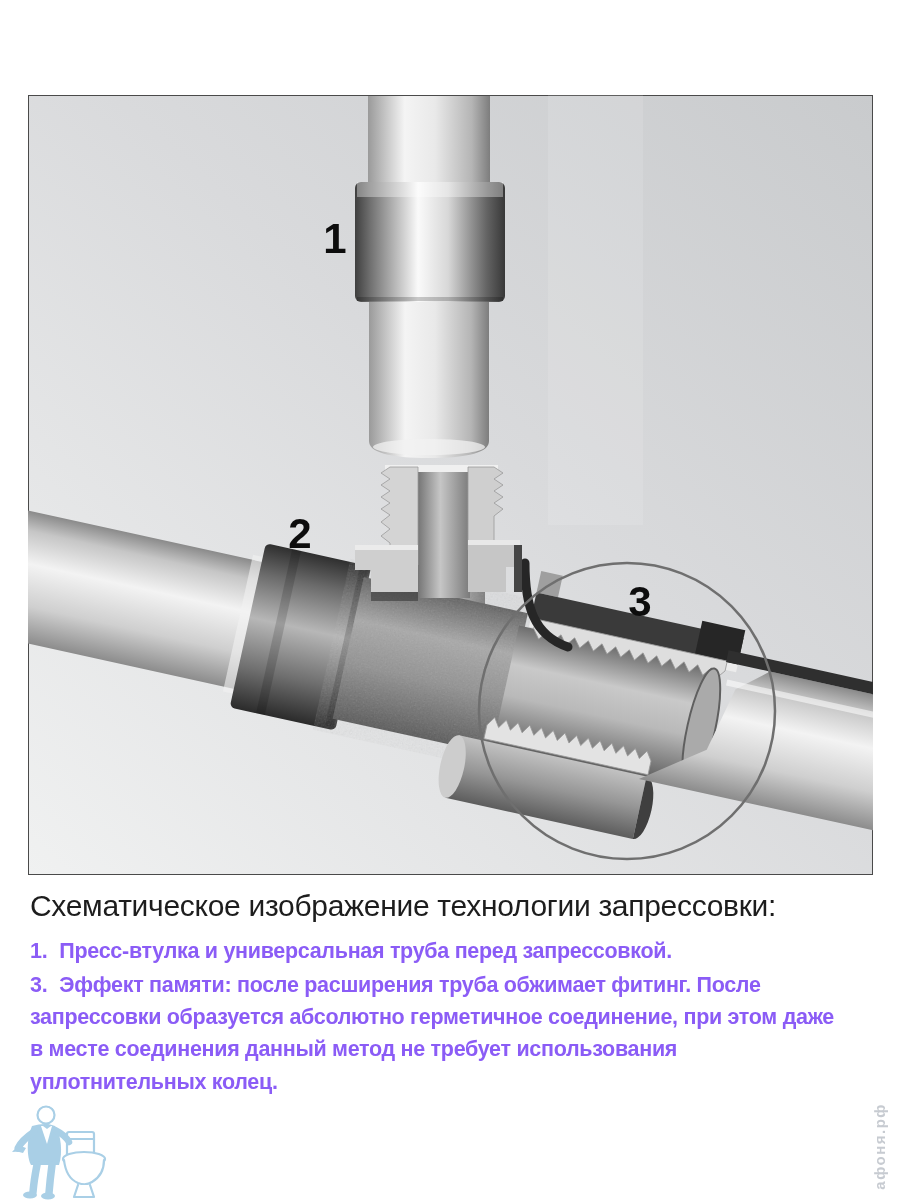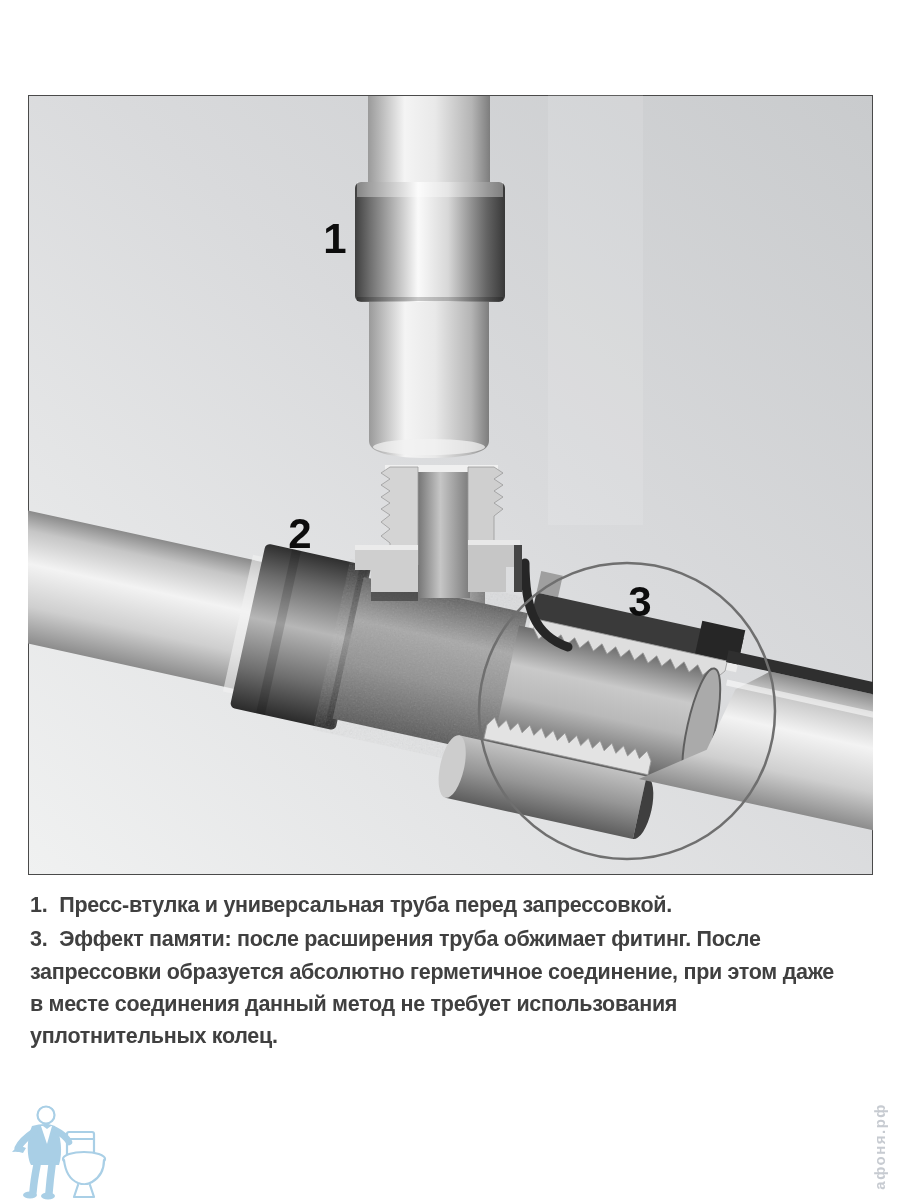--- a/index.html
+++ b/index.html
@@ -14,21 +14,21 @@
   .figure-wrap svg{display:block;}
   .caption{
     position:absolute;left:30px;top:889px;width:812px;color:#161616;
   }
   .caption-title{
     font-size:30px;font-weight:400;letter-spacing:-0.3px;color:#1d1d1d;
     margin:0 0 11px 0;line-height:1.15;
   }
   .caption-item{
     font-size:21.5px;font-weight:700;letter-spacing:-0.3px;line-height:1.5;
-    margin:0 0 2px 0;color:#404040;
+    margin:0 0 2px 0;color:#8b5cf6;
   }
   .caption-item .num{padding-right:12px;}
   .logo-wrap{
     position:absolute;left:8px;top:1102px;width:120px;height:98px;
   }
   .watermark{
     position:absolute;right:12px;bottom:10px;
     writing-mode:vertical-rl;transform:rotate(180deg);
     font-size:15px;font-weight:600;letter-spacing:1.5px;
     color:#c7cbd1;
@@ -185,20 +185,21 @@
 
     <circle cx="599" cy="616" r="148" fill="none" stroke="#6f6f6f" stroke-width="2.5"></circle>
 
     <text x="307" y="158" font-size="42" font-weight="bold" fill="#0d0d0d" text-anchor="middle">1</text>
     <text x="272" y="453" font-size="42" font-weight="bold" fill="#0d0d0d" text-anchor="middle">2</text>
     <text x="612" y="521" font-size="42" font-weight="bold" fill="#0d0d0d" text-anchor="middle">3</text>
   </svg>
 </div>
 
 <div class="caption">
+  <p class="caption-title">Схематическое изображение технологии запрессовки:</p>
   <p class="caption-item"><span class="num">1.</span><span>Пресс-втулка и универсальная труба перед запрессовкой.</span></p>
   <p class="caption-item"><span class="num">3.</span><span>Эффект памяти: после расширения труба обжимает фитинг. После запрессовки образуется абсолютно герметичное соединение, при этом даже в месте соединения данный метод не требует использования уплотнительных колец.</span></p>
 </div>
 
 <div class="logo-wrap">
   <svg width="120" height="98" viewBox="0 0 120 98">
     <g stroke="#a9cfe6" fill="none" stroke-width="2.2" stroke-linejoin="round" stroke-linecap="round">
 
       <rect x="59" y="30" width="27" height="24" rx="2" fill="#ffffff"></rect>
       <line x1="59" y1="37" x2="86" y2="37"></line>

